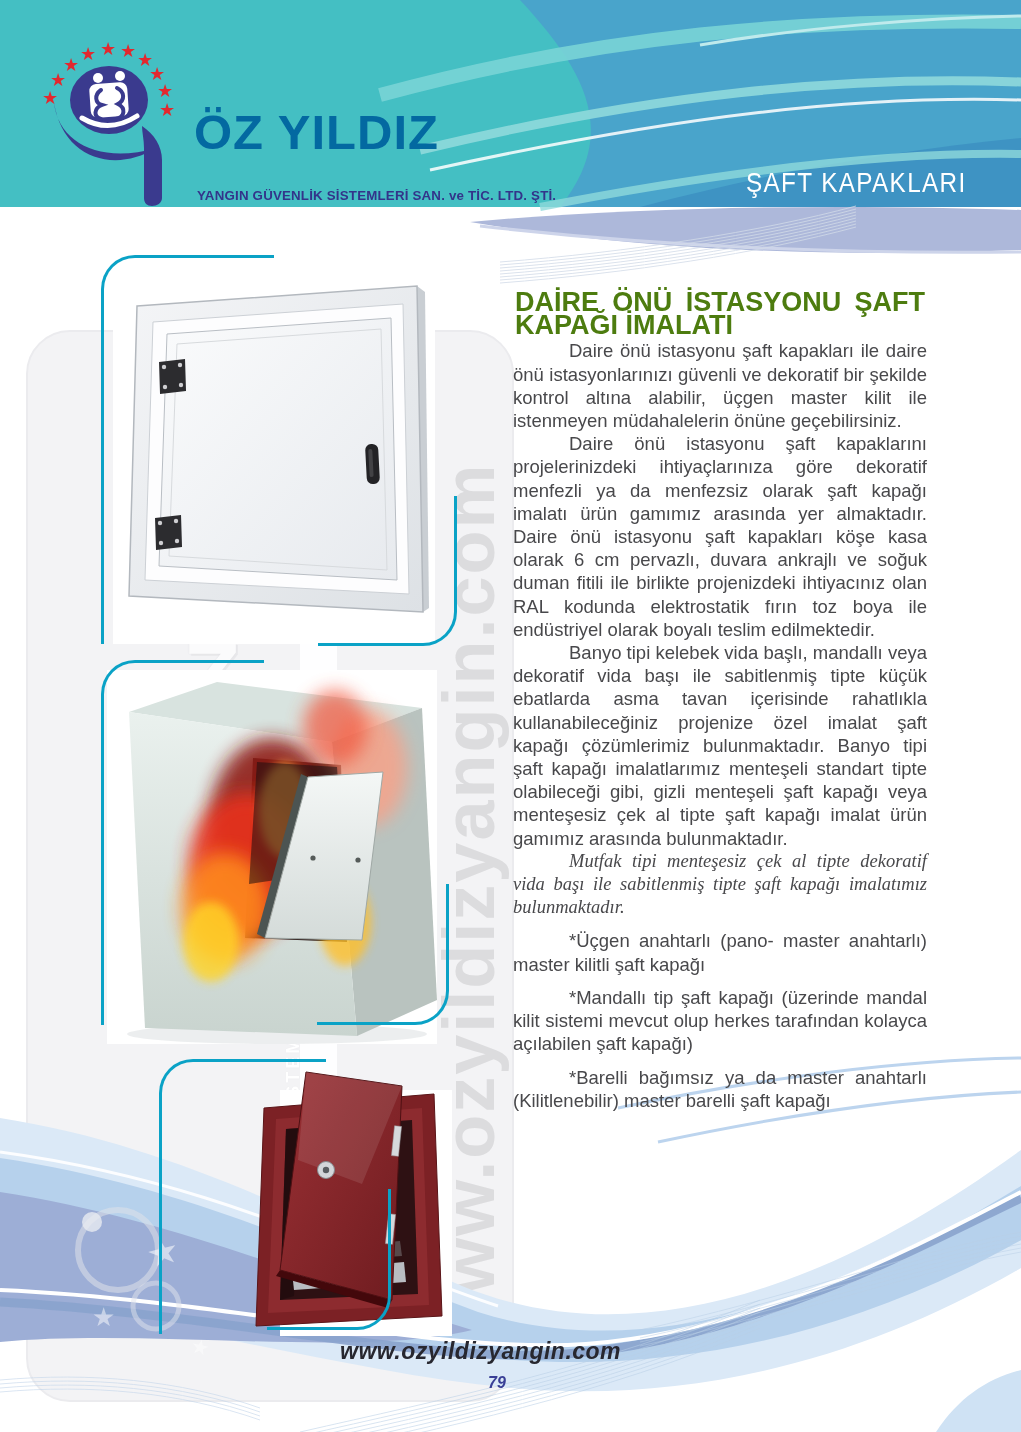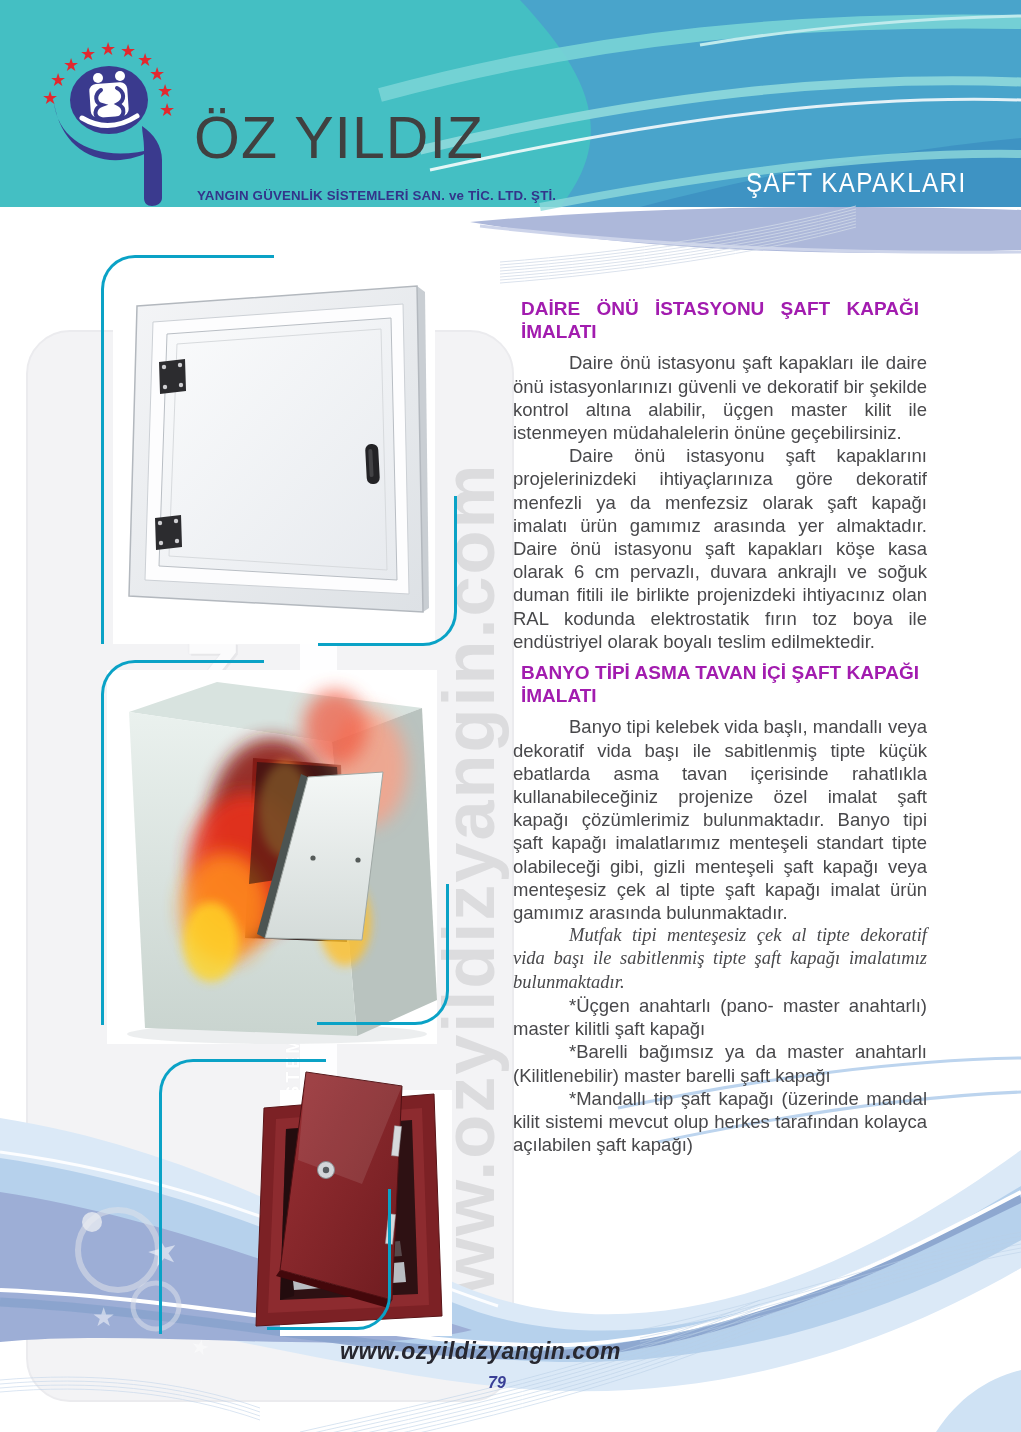--- a/index.html
+++ b/index.html
@@ -18,43 +18,43 @@
   .side-band-text{position:absolute;left:283px;top:652px;width:30px;height:688px;z-index:2;
                   font-size:18px;font-weight:700;color:#ffffff;letter-spacing:3px;
                   text-shadow:0 0 1px #e4e4e8;}
   .watermark{position:absolute;left:428px;top:380px;width:82px;height:972px;z-index:2;
              font-size:72px;font-weight:600;color:#dcdcde;letter-spacing:2px;white-space:nowrap;}
   .bottom-waves{position:absolute;left:0;top:1000px;width:1021px;height:432px;z-index:3;}
 
   
   .header-svg{position:absolute;left:0;top:0;width:1021px;height:300px;z-index:6;}
   .logo{position:absolute;left:38px;top:30px;width:170px;height:180px;z-index:7;}
-  .brand{position:absolute;left:194px;top:104px;z-index:8;font-size:59px;font-weight:400;
-         color:#404040;letter-spacing:1px;white-space:nowrap;}
+  .brand{position:absolute;left:194px;top:104px;z-index:8;font-size:49px;font-weight:700;
+         color:#0369a1;letter-spacing:1px;white-space:nowrap;}
   .brand-sub{position:absolute;left:197px;top:188px;z-index:8;font-size:13.3px;font-weight:700;
              color:#33348a;letter-spacing:.2px;white-space:nowrap;}
   .page-title{position:absolute;left:746px;top:168px;z-index:8;font-size:27px;font-weight:400;
               color:#ffffff;letter-spacing:1.5px;white-space:nowrap;
               transform:scaleX(.9);transform-origin:left center;}
 
   
   .img{position:absolute;z-index:4;}
   .bracket{position:absolute;z-index:5;border:0 solid #0aa2c6;}
   .br-tl{border-top-width:3px;border-left-width:3px;border-top-left-radius:34px;}
   .br-br{border-bottom-width:3px;border-right-width:3px;border-bottom-right-radius:34px;}
 
   
   .textcol{position:absolute;left:513px;top:289px;width:414px;z-index:6;
            font-size:18.5px;line-height:23.2px;color:#48484b;
            text-align:justify;}
-  .textcol h3{margin:8px;font-size:19px;line-height:23.2px;color:#a21caf;
+  .textcol h3{margin:2px;font-size:27px;line-height:23.2px;color:#4d7c0f;
               font-weight:700;text-align:justify;}
   .textcol p{margin:0;text-indent:56px;}
   .textcol p.it{font-style:italic;font-family:Liberation Serif, serif;}
-  .textcol p.bullet{}
+  .textcol p.bullet{margin-top:10px;}
 
   
   .footer-site{position:absolute;left:340px;top:1338px;z-index:7;font-size:23px;
                font-weight:700;font-style:italic;color:#27272f;letter-spacing:.5px;}
   .footer-page{position:absolute;left:488px;top:1374px;z-index:7;font-size:16px;
                font-weight:700;font-style:italic;color:#3a3f96;}
 </style>
 </head>
 <body>
 
@@ -275,24 +275,23 @@
   <div class="bracket br-br" style="left:318px;top:496px;width:136px;height:147px;"></div>
   <div class="bracket br-tl" style="left:101px;top:660px;width:160px;height:362px;"></div>
   <div class="bracket br-br" style="left:317px;top:884px;width:129px;height:138px;"></div>
   <div class="bracket br-tl" style="left:159px;top:1059px;width:164px;height:272px;"></div>
   <div class="bracket br-br" style="left:267px;top:1189px;width:121px;height:138px;"></div>
 
   <div class="textcol">
     <h3>DAİRE ÖNÜ İSTASYONU ŞAFT KAPAĞI İMALATI</h3>
     <p>Daire önü istasyonu şaft kapakları ile daire önü istasyonlarınızı güvenli ve dekoratif bir şekilde kontrol altına alabilir, üçgen master kilit ile istenmeyen müdahalelerin önüne geçebilirsiniz.</p>
     <p>Daire önü istasyonu şaft kapaklarını projelerinizdeki ihtiyaçlarınıza göre dekoratif menfezli ya da menfezsiz olarak şaft kapağı imalatı ürün gamımız arasında yer almaktadır. Daire önü istasyonu şaft kapakları köşe kasa olarak 6 cm pervazlı, duvara ankrajlı ve soğuk duman fitili ile birlikte projenizdeki ihtiyacınız olan RAL kodunda elektrostatik fırın toz boya ile endüstriyel olarak boyalı teslim edilmektedir.</p>
-    <h3>BANYO TİPİ ASMA TAVAN İÇİ ŞAFT KAPAĞI İMALATI</h3>
     <p>Banyo tipi kelebek vida başlı, mandallı veya dekoratif vida başı ile sabitlenmiş tipte küçük ebatlarda asma tavan içerisinde rahatlıkla kullanabileceğiniz projenize özel imalat şaft kapağı çözümlerimiz bulunmaktadır. Banyo tipi şaft kapağı imalatlarımız menteşeli standart tipte olabileceği gibi, gizli menteşeli şaft kapağı veya menteşesiz çek al tipte şaft kapağı imalat ürün gamımız arasında bulunmaktadır.</p>
     <p class="it">Mutfak tipi menteşesiz çek al tipte dekoratif vida başı ile sabitlenmiş tipte şaft kapağı imalatımız bulunmaktadır.</p>
     <p class="bullet">*Üçgen anahtarlı (pano- master anahtarlı) master kilitli şaft kapağı</p>
+    <p class="bullet">*Mandallı tip şaft kapağı (üzerinde mandal kilit sistemi mevcut olup herkes tarafından kolayca açılabilen şaft kapağı)</p>
     <p class="bullet">*Barelli bağımsız ya da master anahtarlı (Kilitlenebilir) master barelli şaft kapağı</p>
-    <p class="bullet">*Mandallı tip şaft kapağı (üzerinde mandal kilit sistemi mevcut olup herkes tarafından kolayca açılabilen şaft kapağı)</p>
   </div>
 
   <div class="footer-site">www.ozyildizyangin.com</div>
   <div class="footer-page">79</div>
 
 </div>
 
 </body></html>

